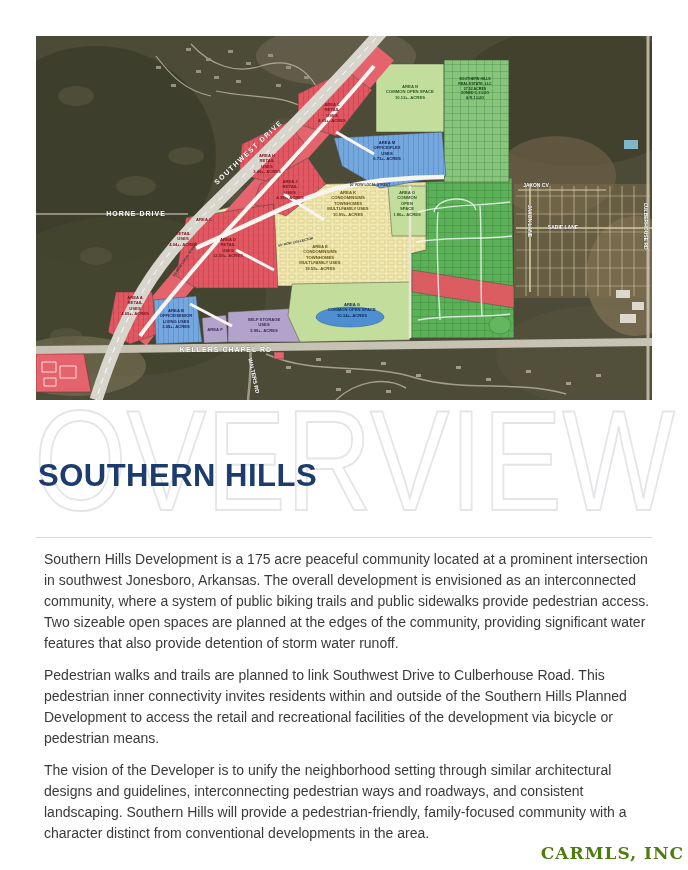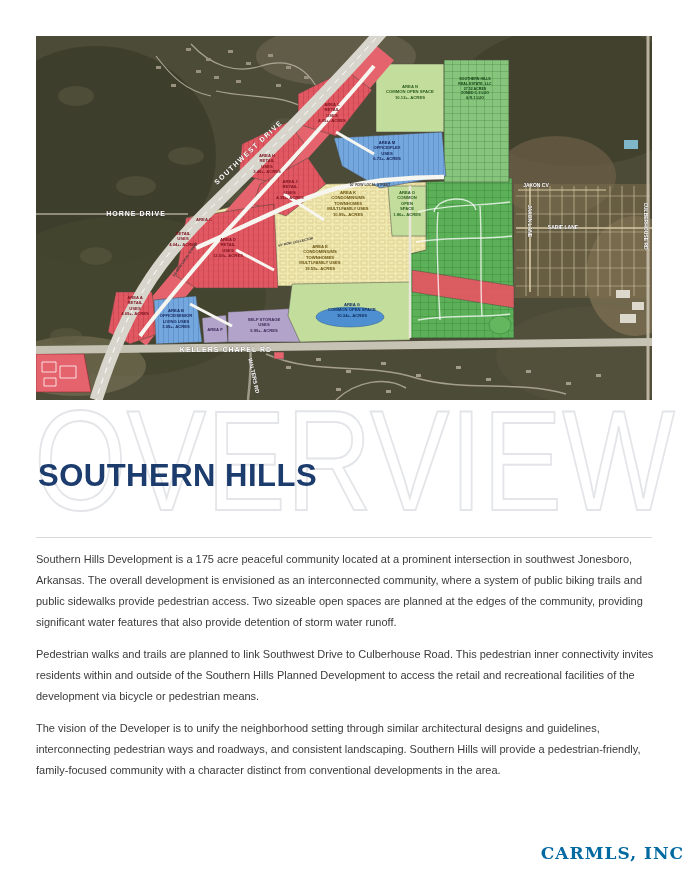--- a/index.html
+++ b/index.html
@@ -8,24 +8,24 @@
   .map-wrap{position:absolute;left:36px;top:36px;width:616px;height:364px;}
   .map-wrap svg{display:block;width:616px;height:364px;}
   .watermark{position:absolute;left:34px;top:390px;white-space:nowrap;
       font-family:"Liberation Sans",sans-serif;font-weight:400;font-size:142px;
       letter-spacing:0px;color:transparent;-webkit-text-stroke:2px #e3e5e8;
       transform:scaleX(.84);transform-origin:left top;line-height:1;user-select:none;}
   .page-title{position:absolute;left:38px;top:458px;margin:0;
       font-size:31px;font-weight:700;letter-spacing:.5px;color:#1c3c6e;}
   .separator{position:absolute;left:36px;top:537px;width:616px;height:1px;background:#dadada;}
   .body-copy{position:absolute;left:36px;top:549px;width:620px;color:#3a3a3a;}
-  .body-copy p{margin:0 0 11px 0;font-size:11px;line-height:21px;}
+  .body-copy p{margin:0 0 11px 8px;font-size:14px;line-height:21px;}
   .corner-watermark{position:absolute;right:4px;top:843px;
       font-family:"DejaVu Serif",serif;font-weight:700;font-size:17px;
-      letter-spacing:1px;color:#0369a1;user-select:none;}
+      letter-spacing:1px;color:#4d7c0f;user-select:none;}
 </style>
 </head>
 <body>
 
 <div class="page">
 
   <div class="map-wrap">
     <svg viewBox="0 0 616 364" xmlns="http://www.w3.org/2000/svg">
       <defs>
         <pattern id="patRed" width="5" height="6" patternUnits="userSpaceOnUse">

